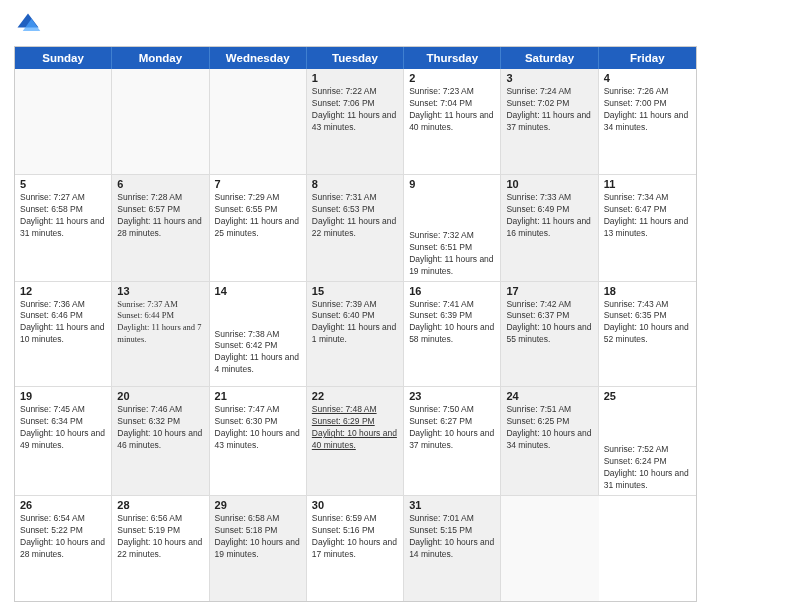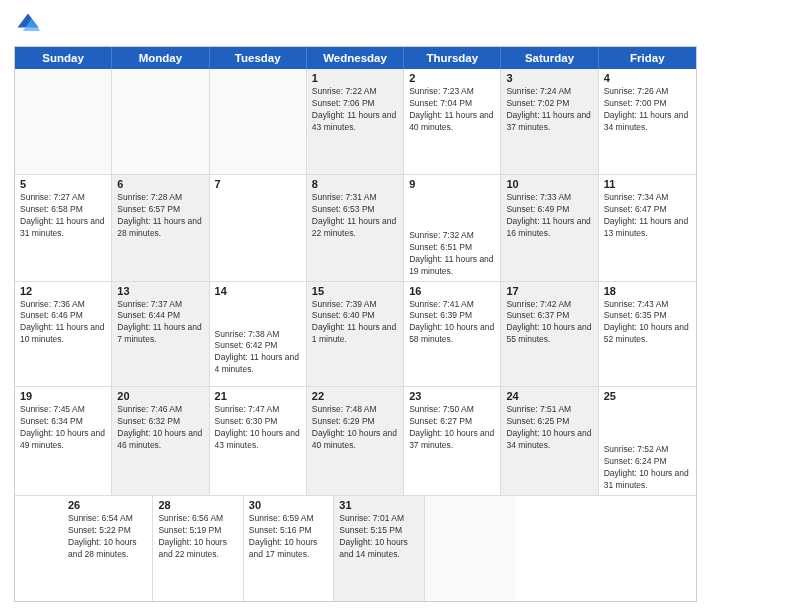--- a/index.html
+++ b/index.html
@@ -79,21 +79,21 @@
       flex: 1;
       display: flex;
       flex-direction: column;
     }
     .cal-week {
       flex: 1;
       display: grid;
       grid-template-columns: repeat(7, 1fr);
       border-bottom: 1px solid #ddd;
     }
-    .cal-week:last-child { border-bottom: none; margin-left: 48px; }
+    .cal-week:last-child { border-bottom: none; }
     .cal-cell {
       border-right: 1px solid #ddd;
       padding: 3px 5px;
       font-size: 9px;
       color: #333;
       vertical-align: top;
       background: #fff;
     }
     .cal-cell:last-child { border-right: none; }
     .cal-cell.empty { background: #f9f9f9; }
@@ -128,22 +128,22 @@
     <div class="title-block">
       <h1></h1>
       <h2></h2>
     </div>
   </div>
 
   <div class="calendar">
     <div class="cal-header-row">
     <div class="cal-header-cell">Sunday</div>
         <div class="cal-header-cell">Monday</div>
+        <div class="cal-header-cell">Wednesday</div>
         <div class="cal-header-cell">Tuesday</div>
-        <div class="cal-header-cell">Wednesday</div>
         <div class="cal-header-cell">Thursday</div>
         <div class="cal-header-cell">Saturday</div>
         <div class="cal-header-cell">Friday</div>
       </div>
     <div class="cal-body">
     <div class="cal-week">
           <div class="cal-cell empty"></div>
           <div class="cal-cell empty"></div>
           <div class="cal-cell empty"></div>
           <div class="cal-cell shaded">
@@ -179,20 +179,23 @@
 Daylight: 11 hours and 31 minutes.</div>
           </div>
           <div class="cal-cell shaded">
             <div class="day-number">6</div>
             <div class="cell-text" style="white-space: pre-line;">Sunrise: 7:28 AM
 Sunset: 6:57 PM
 Daylight: 11 hours and 28 minutes.</div>
           </div>
           <div class="cal-cell">
             <div class="day-number">7</div>
+            <div class="cell-text" style="white-space: pre-line;">Sunrise: 7:29 AM
+Sunset: 6:55 PM
+Daylight: 11 hours and 25 minutes.</div>
           </div>
           <div class="cal-cell shaded">
             <div class="day-number">8</div>
             <div class="cell-text" style="white-space: pre-line;">Sunrise: 7:31 AM
 Sunset: 6:53 PM
 Daylight: 11 hours and 22 minutes.</div>
           </div>
           <div class="cal-cell">
             <div class="day-number">9</div>
             <div class="cell-text" style="white-space: pre-line; margin-top: 40px;">Sunrise: 7:32 AM
@@ -214,21 +217,21 @@
         </div>
         <div class="cal-week">
           <div class="cal-cell">
             <div class="day-number">12</div>
             <div class="cell-text" style="white-space: pre-line;">Sunrise: 7:36 AM
 Sunset: 6:46 PM
 Daylight: 11 hours and 10 minutes.</div>
           </div>
           <div class="cal-cell shaded">
             <div class="day-number">13</div>
-            <div class="cell-text" style="white-space: pre-line;">Sunrise: 7:37 AM
+            <div class="cell-text" style="white-space: pre-line; font-family: Liberation Serif, serif;">Sunrise: 7:37 AM
 Sunset: 6:44 PM
 Daylight: 11 hours and 7 minutes.</div>
           </div>
           <div class="cal-cell">
             <div class="day-number">14</div>
             <div class="cell-text" style="white-space: pre-line; margin-top: 32px;">Sunrise: 7:38 AM
 Sunset: 6:42 PM
 Daylight: 11 hours and 4 minutes.</div>
           </div>
           <div class="cal-cell shaded">
@@ -270,21 +273,21 @@
 Daylight: 10 hours and 46 minutes.</div>
           </div>
           <div class="cal-cell">
             <div class="day-number">21</div>
             <div class="cell-text" style="white-space: pre-line;">Sunrise: 7:47 AM
 Sunset: 6:30 PM
 Daylight: 10 hours and 43 minutes.</div>
           </div>
           <div class="cal-cell shaded">
             <div class="day-number">22</div>
-            <div class="cell-text" style="white-space: pre-line;">Sunrise: 7:48 AM
+            <div class="cell-text" style="white-space: pre-line; text-decoration: underline;">Sunrise: 7:48 AM
 Sunset: 6:29 PM
 Daylight: 10 hours and 40 minutes.</div>
           </div>
           <div class="cal-cell">
             <div class="day-number">23</div>
             <div class="cell-text" style="white-space: pre-line;">Sunrise: 7:50 AM
 Sunset: 6:27 PM
 Daylight: 10 hours and 37 minutes.</div>
           </div>
           <div class="cal-cell shaded">
@@ -305,20 +308,26 @@
             <div class="day-number">26</div>
             <div class="cell-text" style="white-space: pre-line;">Sunrise: 6:54 AM
 Sunset: 5:22 PM
 Daylight: 10 hours and 28 minutes.</div>
           </div>
           <div class="cal-cell">
             <div class="day-number">28</div>
             <div class="cell-text" style="white-space: pre-line;">Sunrise: 6:56 AM
 Sunset: 5:19 PM
 Daylight: 10 hours and 22 minutes.</div>
+          </div>
+          <div class="cal-cell shaded">
+            <div class="day-number">29</div>
+            <div class="cell-text" style="white-space: pre-line;">Sunrise: 6:58 AM
+Sunset: 5:18 PM
+Daylight: 10 hours and 19 minutes.</div>
           </div>
           <div class="cal-cell">
             <div class="day-number">30</div>
             <div class="cell-text" style="white-space: pre-line;">Sunrise: 6:59 AM
 Sunset: 5:16 PM
 Daylight: 10 hours and 17 minutes.</div>
           </div>
           <div class="cal-cell shaded">
             <div class="day-number">31</div>
             <div class="cell-text" style="white-space: pre-line;">Sunrise: 7:01 AM

